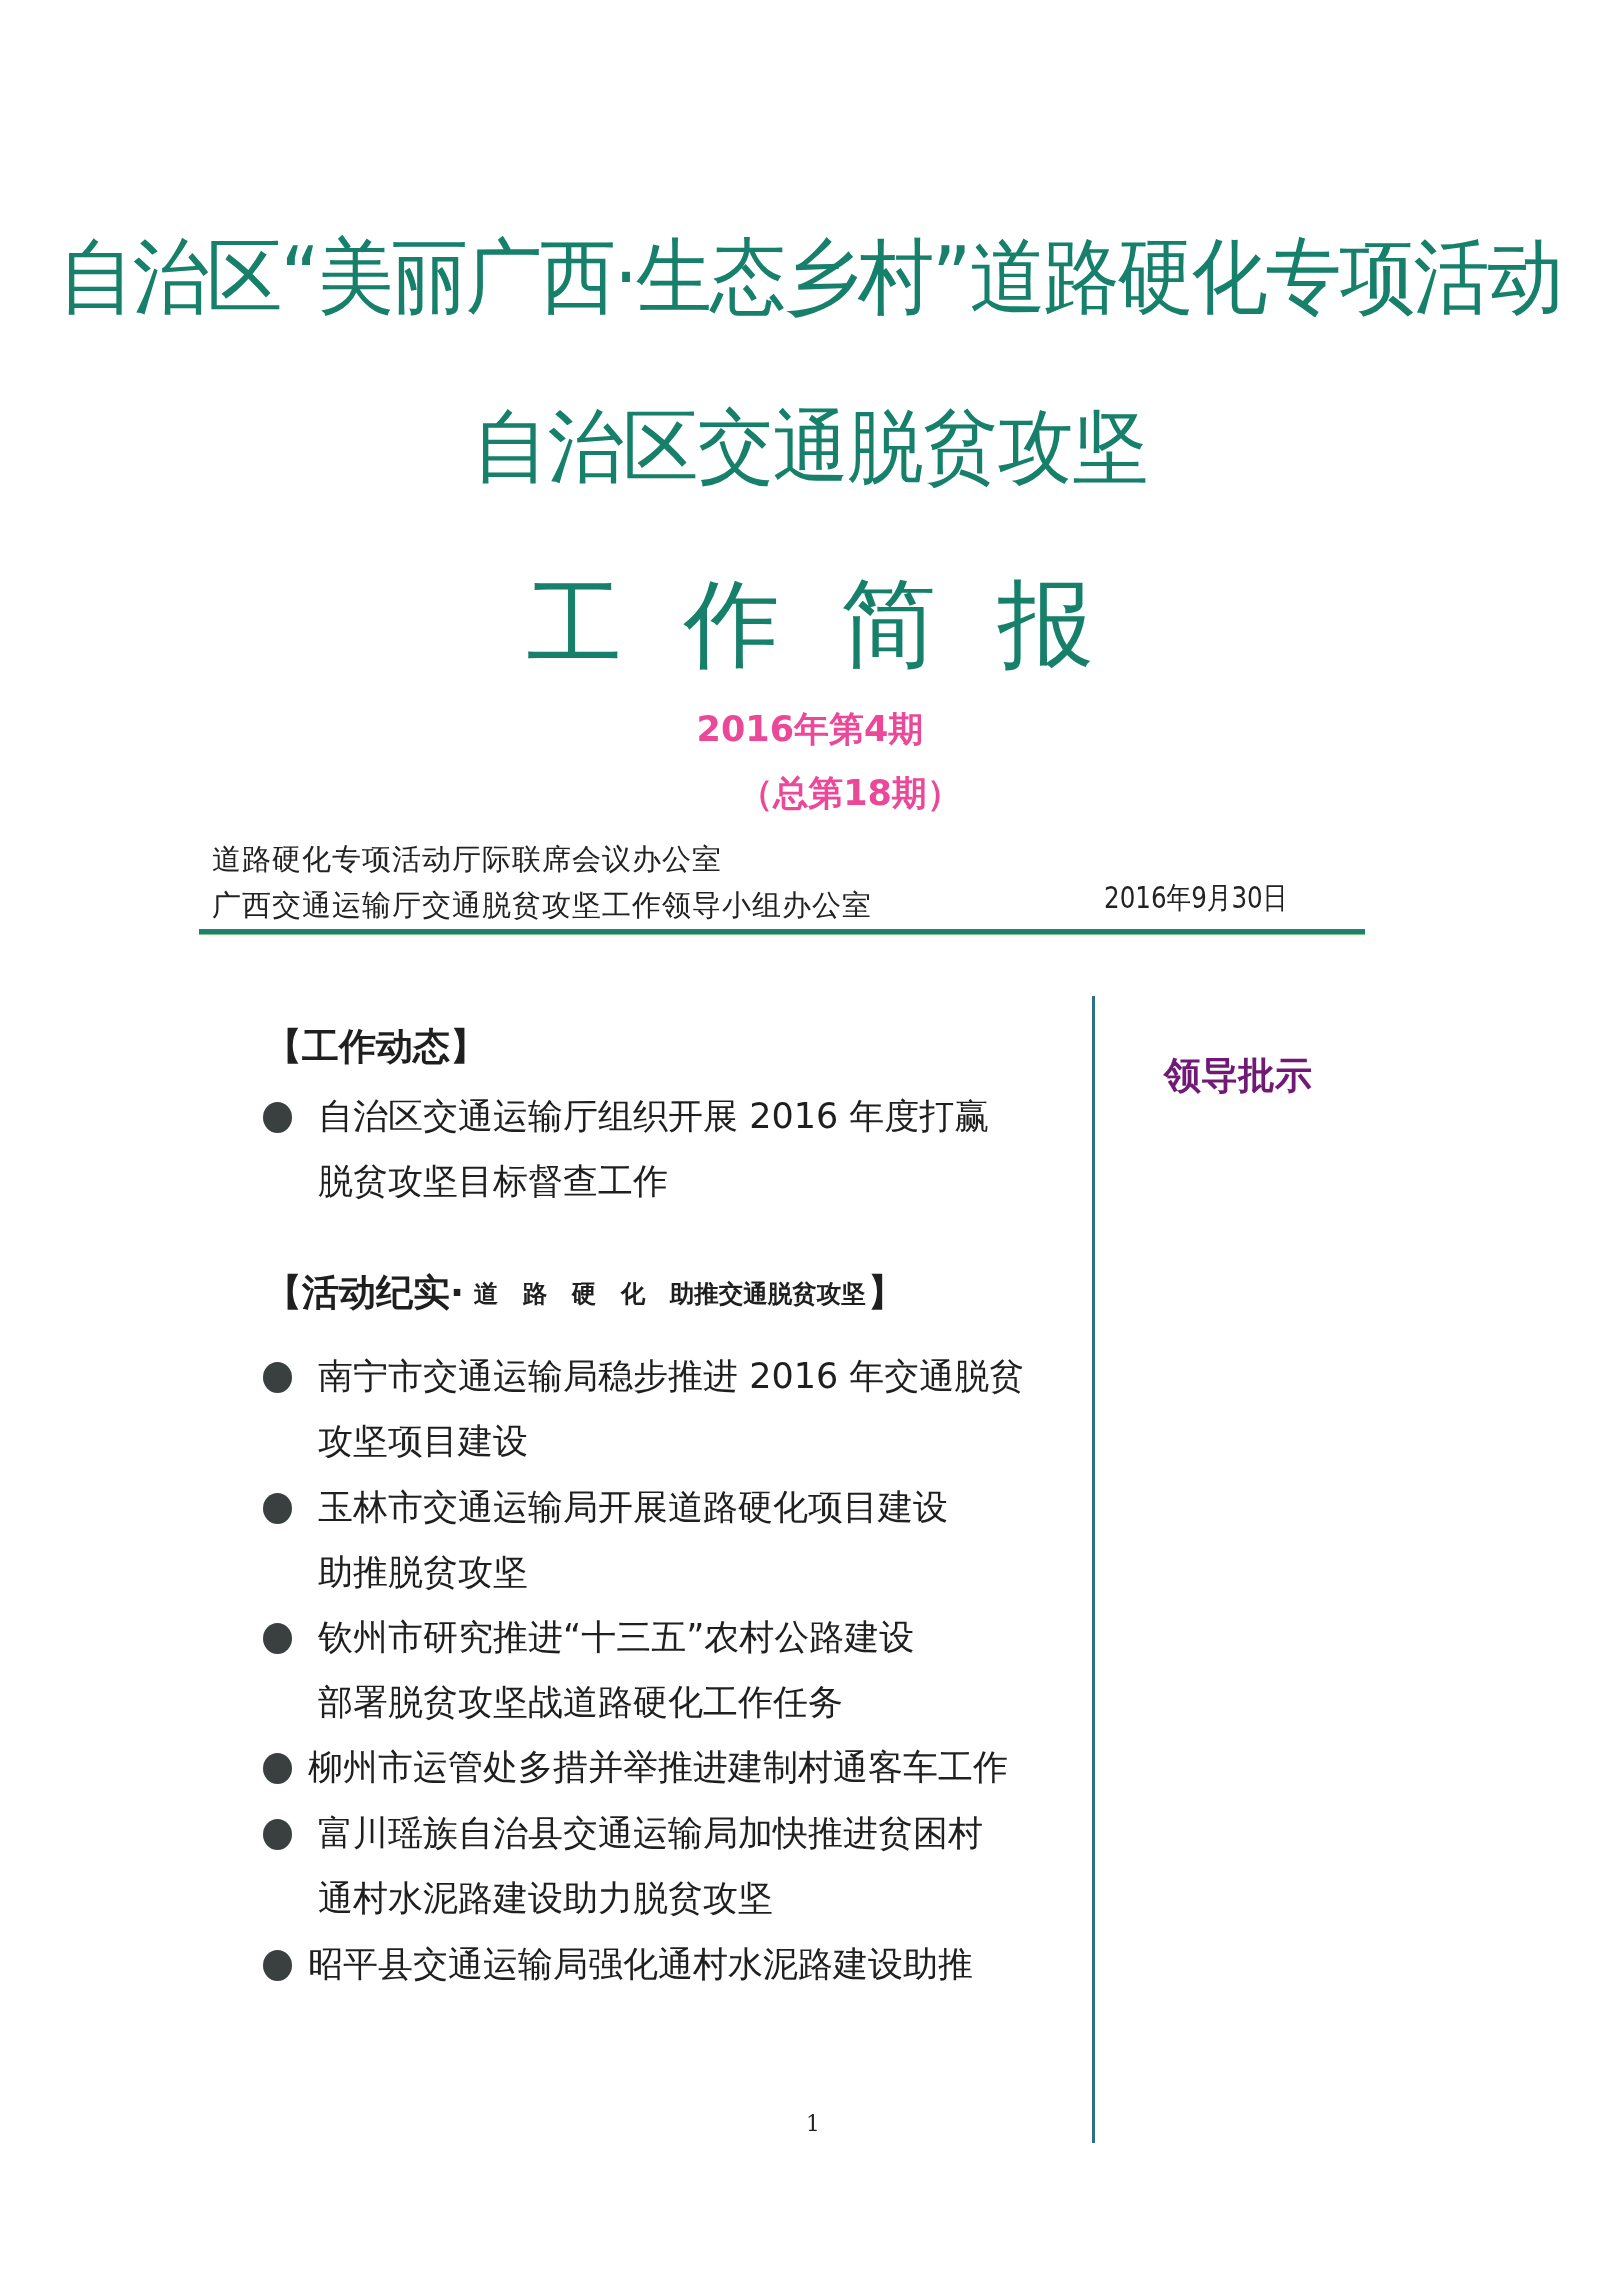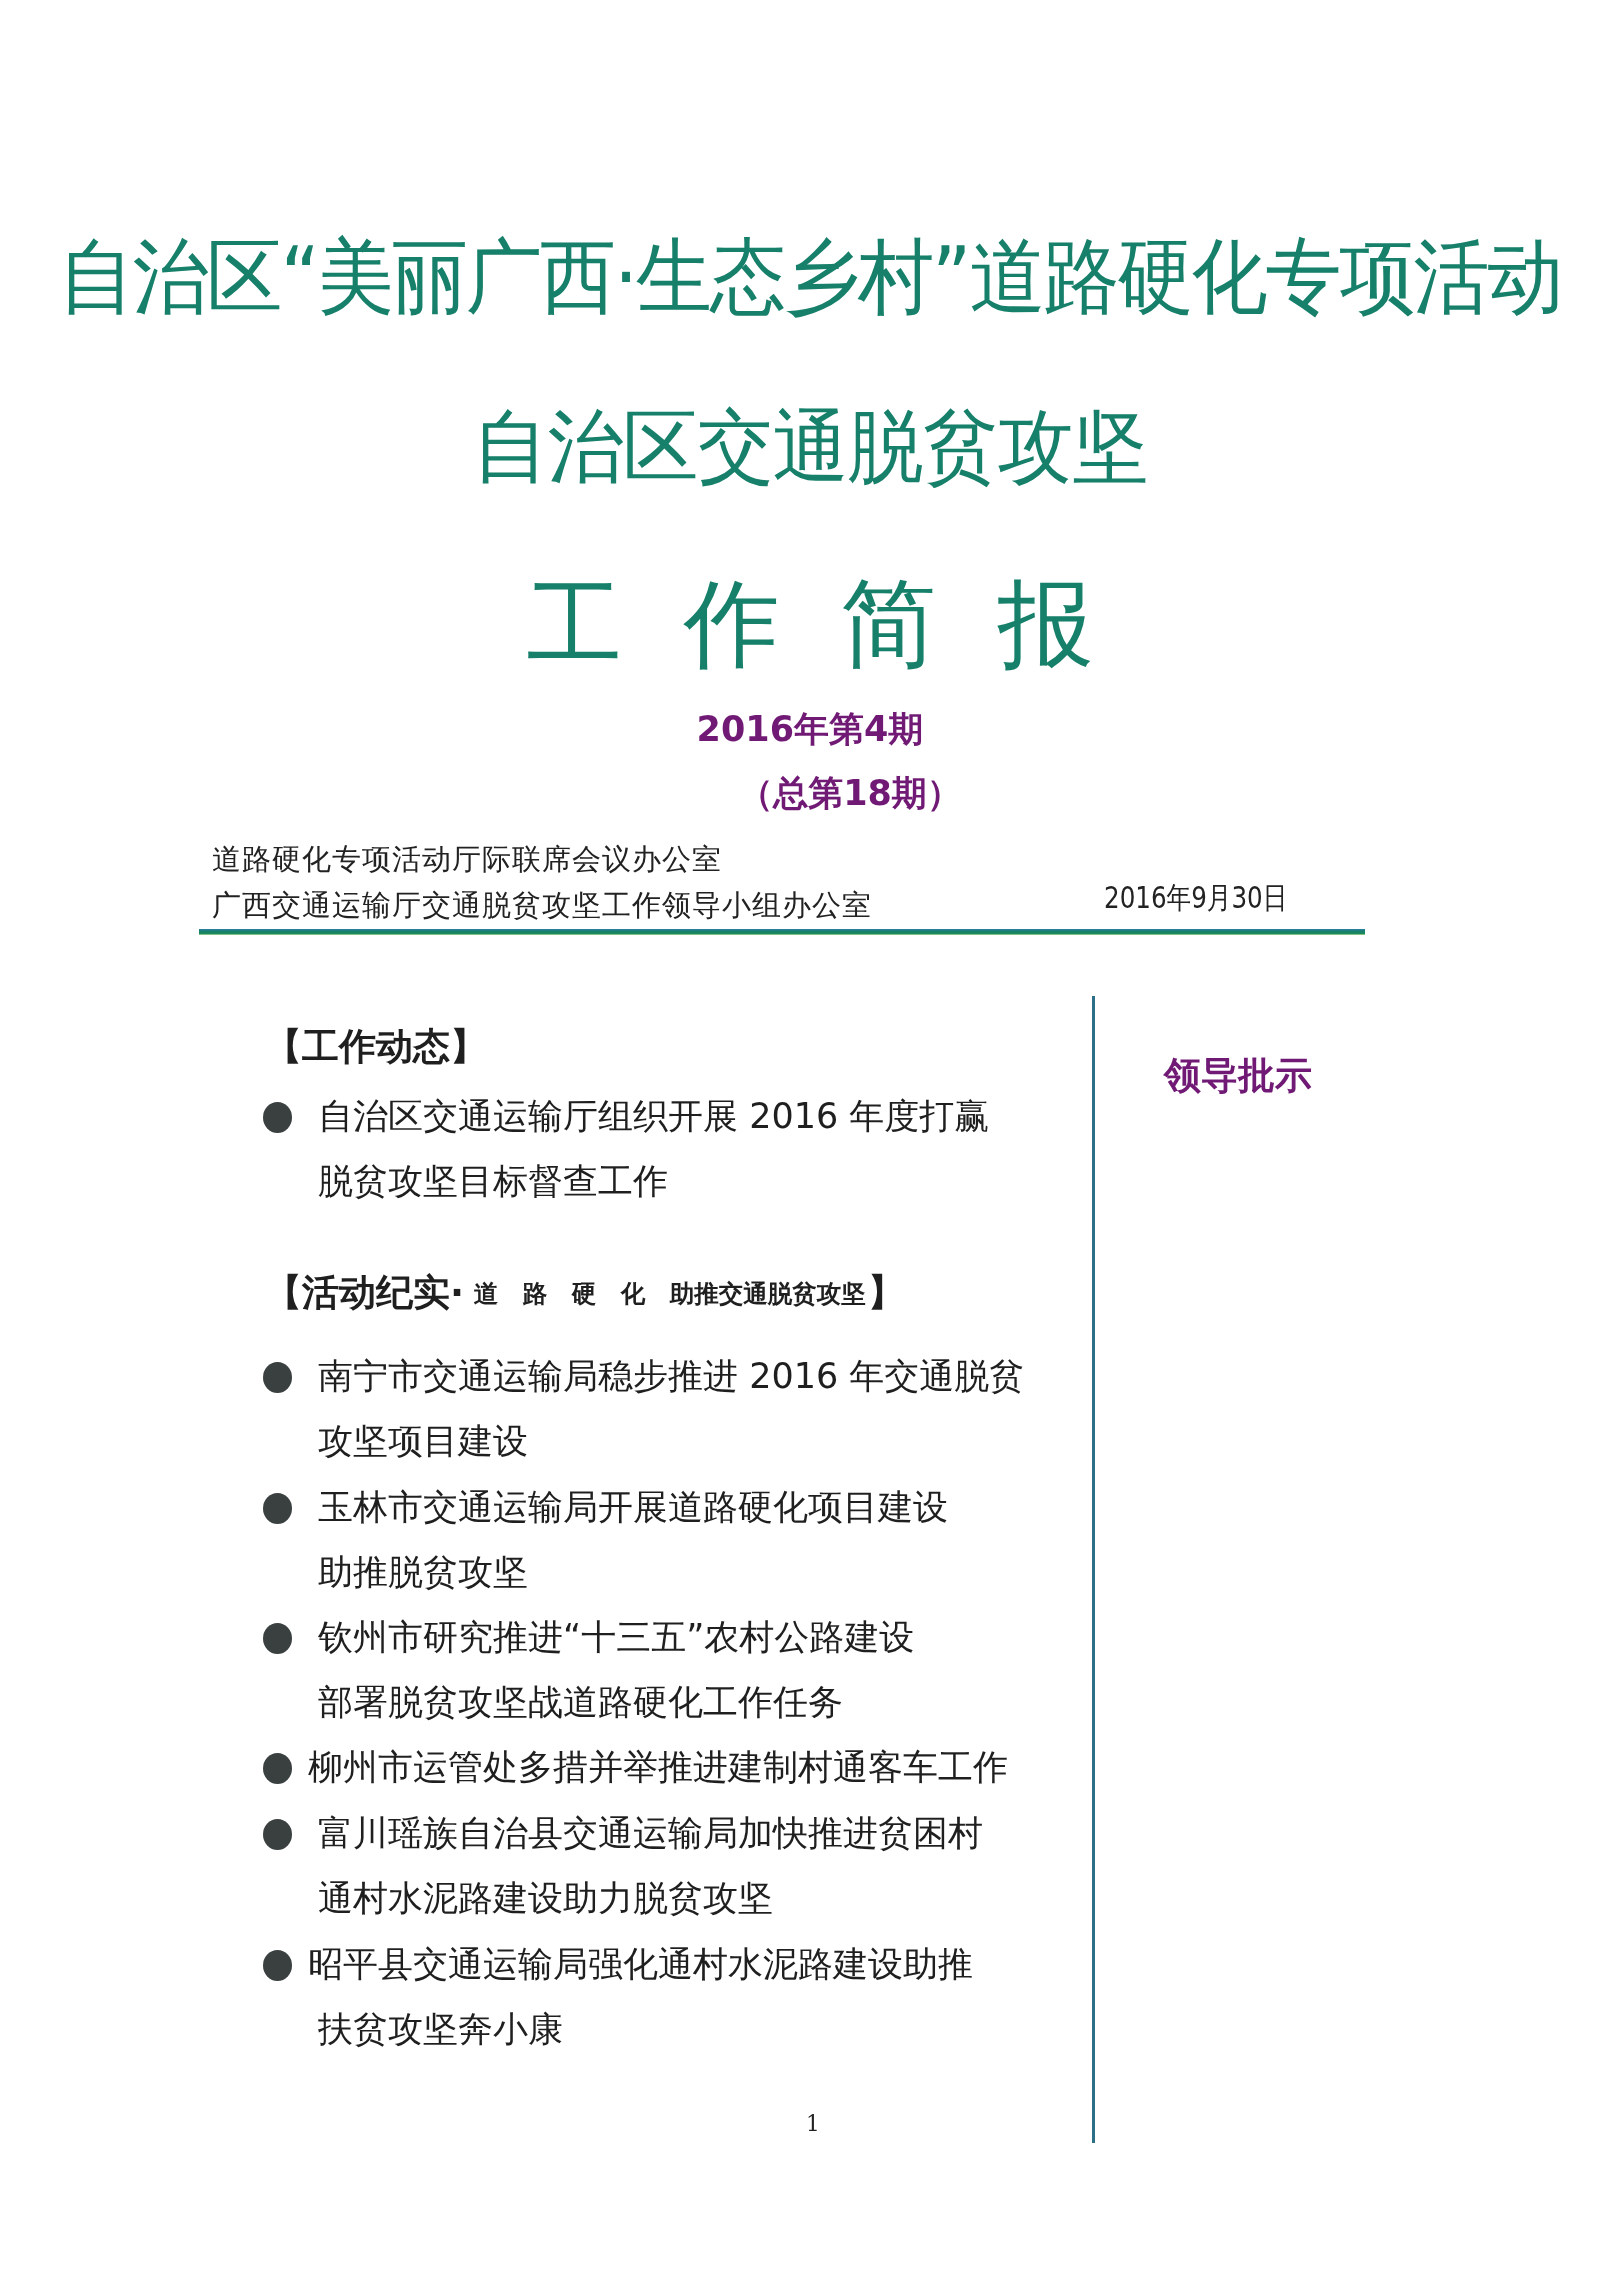--- a/index.html
+++ b/index.html
@@ -43,21 +43,21 @@
       letter-spacing: 61px;
       padding-left: 61px;
       box-sizing: border-box;
     }
     .issue {
       left: 0;
       width: 1620px;
       text-align: center;
       font-weight: bold;
       font-size: 35px;
-      color: #701a75;
+      color: #ec4899;
       white-space: nowrap;
     }
     #issue1 { top: 706px; }
     #issue2 { top: 770px; padding-left: 40px; }
     .office {
       left: 212px;
       font-family: "DejaVu Serif", "Liberation Serif", serif;
       font-size: 29px;
       color: #222;
       letter-spacing: 1px;
@@ -218,19 +218,18 @@
 
 <div id="item-6" class="abs item">
   <span class="bullet"></span>
   <span class="line">富川瑶族自治县交通运输局加快推进贫困村</span>
   <span class="line">通村水泥路建设助力脱贫攻坚</span>
 </div>
 
 <div id="item-7" class="abs item tight">
   <span class="bullet"></span>
   <span class="line">昭平县交通运输局强化通村水泥路建设助推</span>
-  <span class="line" style="padding-left:55px">扶贫攻坚奔小康</span>
 </div>
 
 <div id="side-heading" class="abs">领导批示</div>
 
 <div id="page-number" class="abs">1</div>
 
 
 </body></html>

